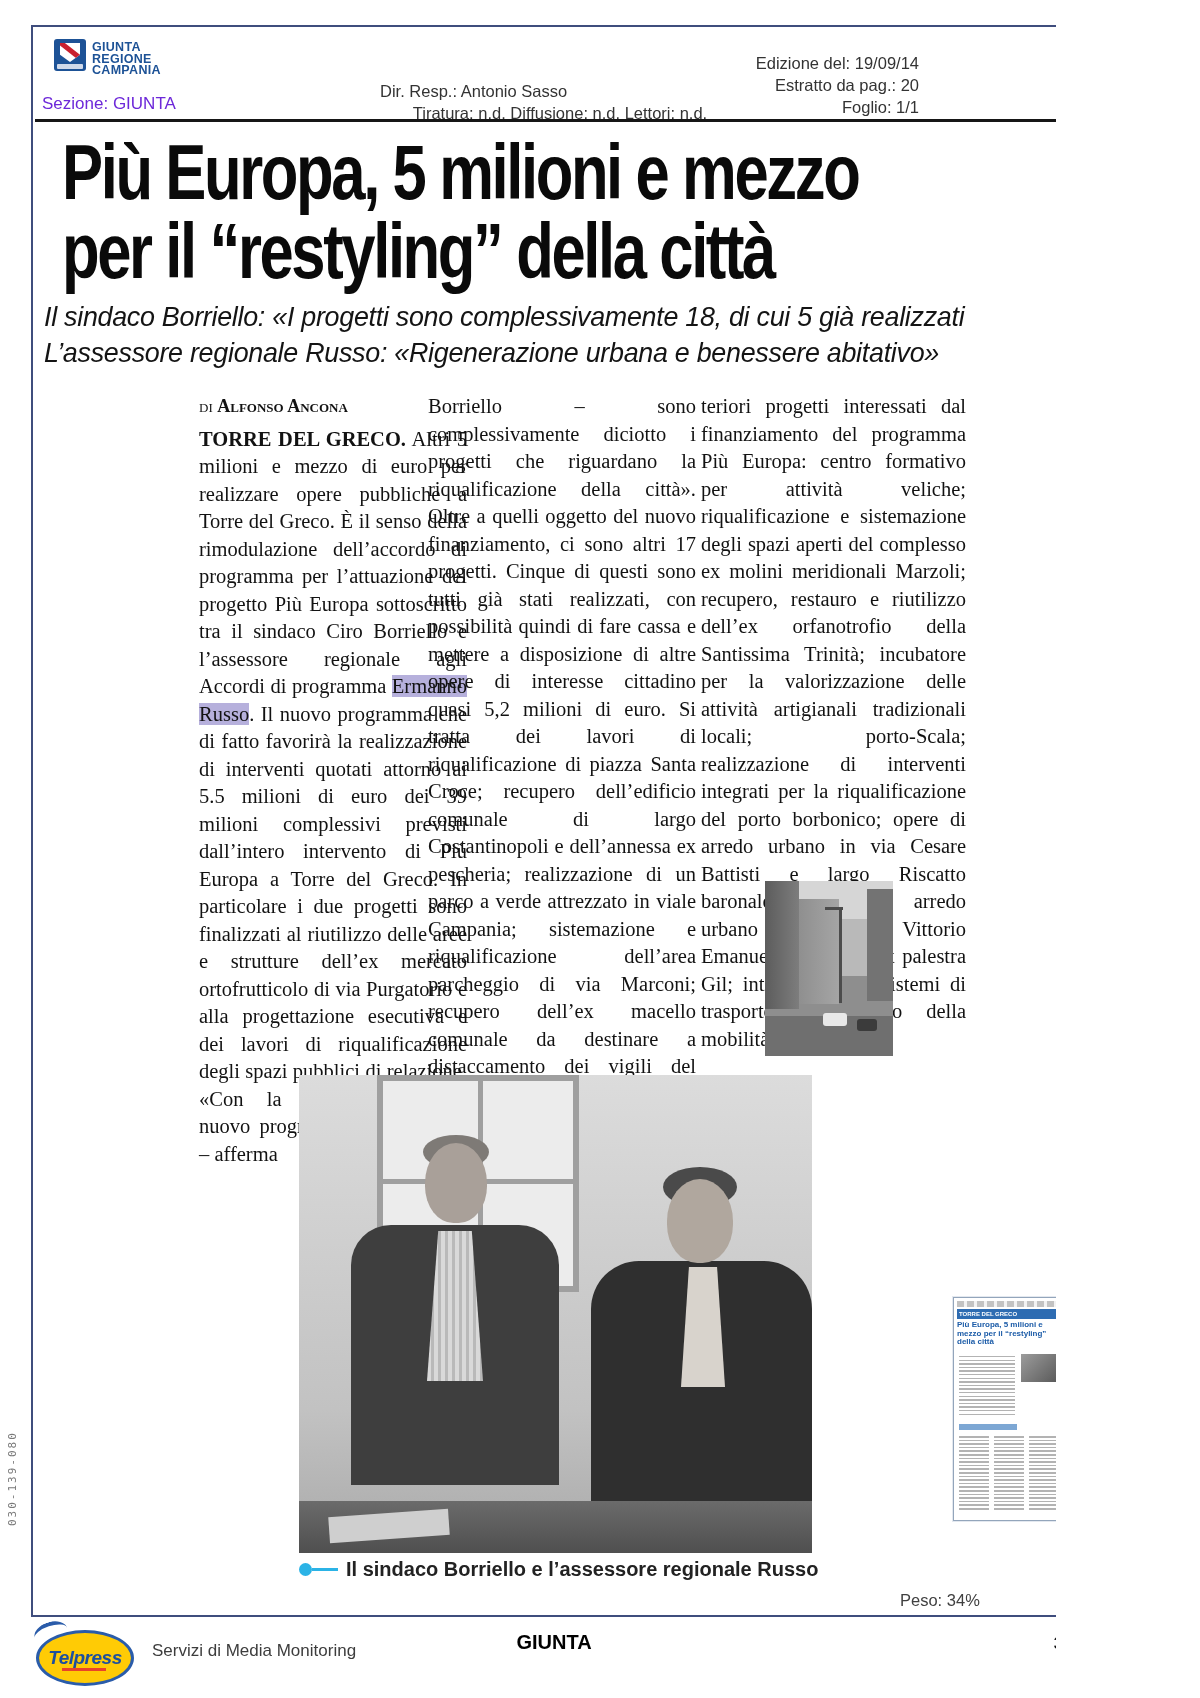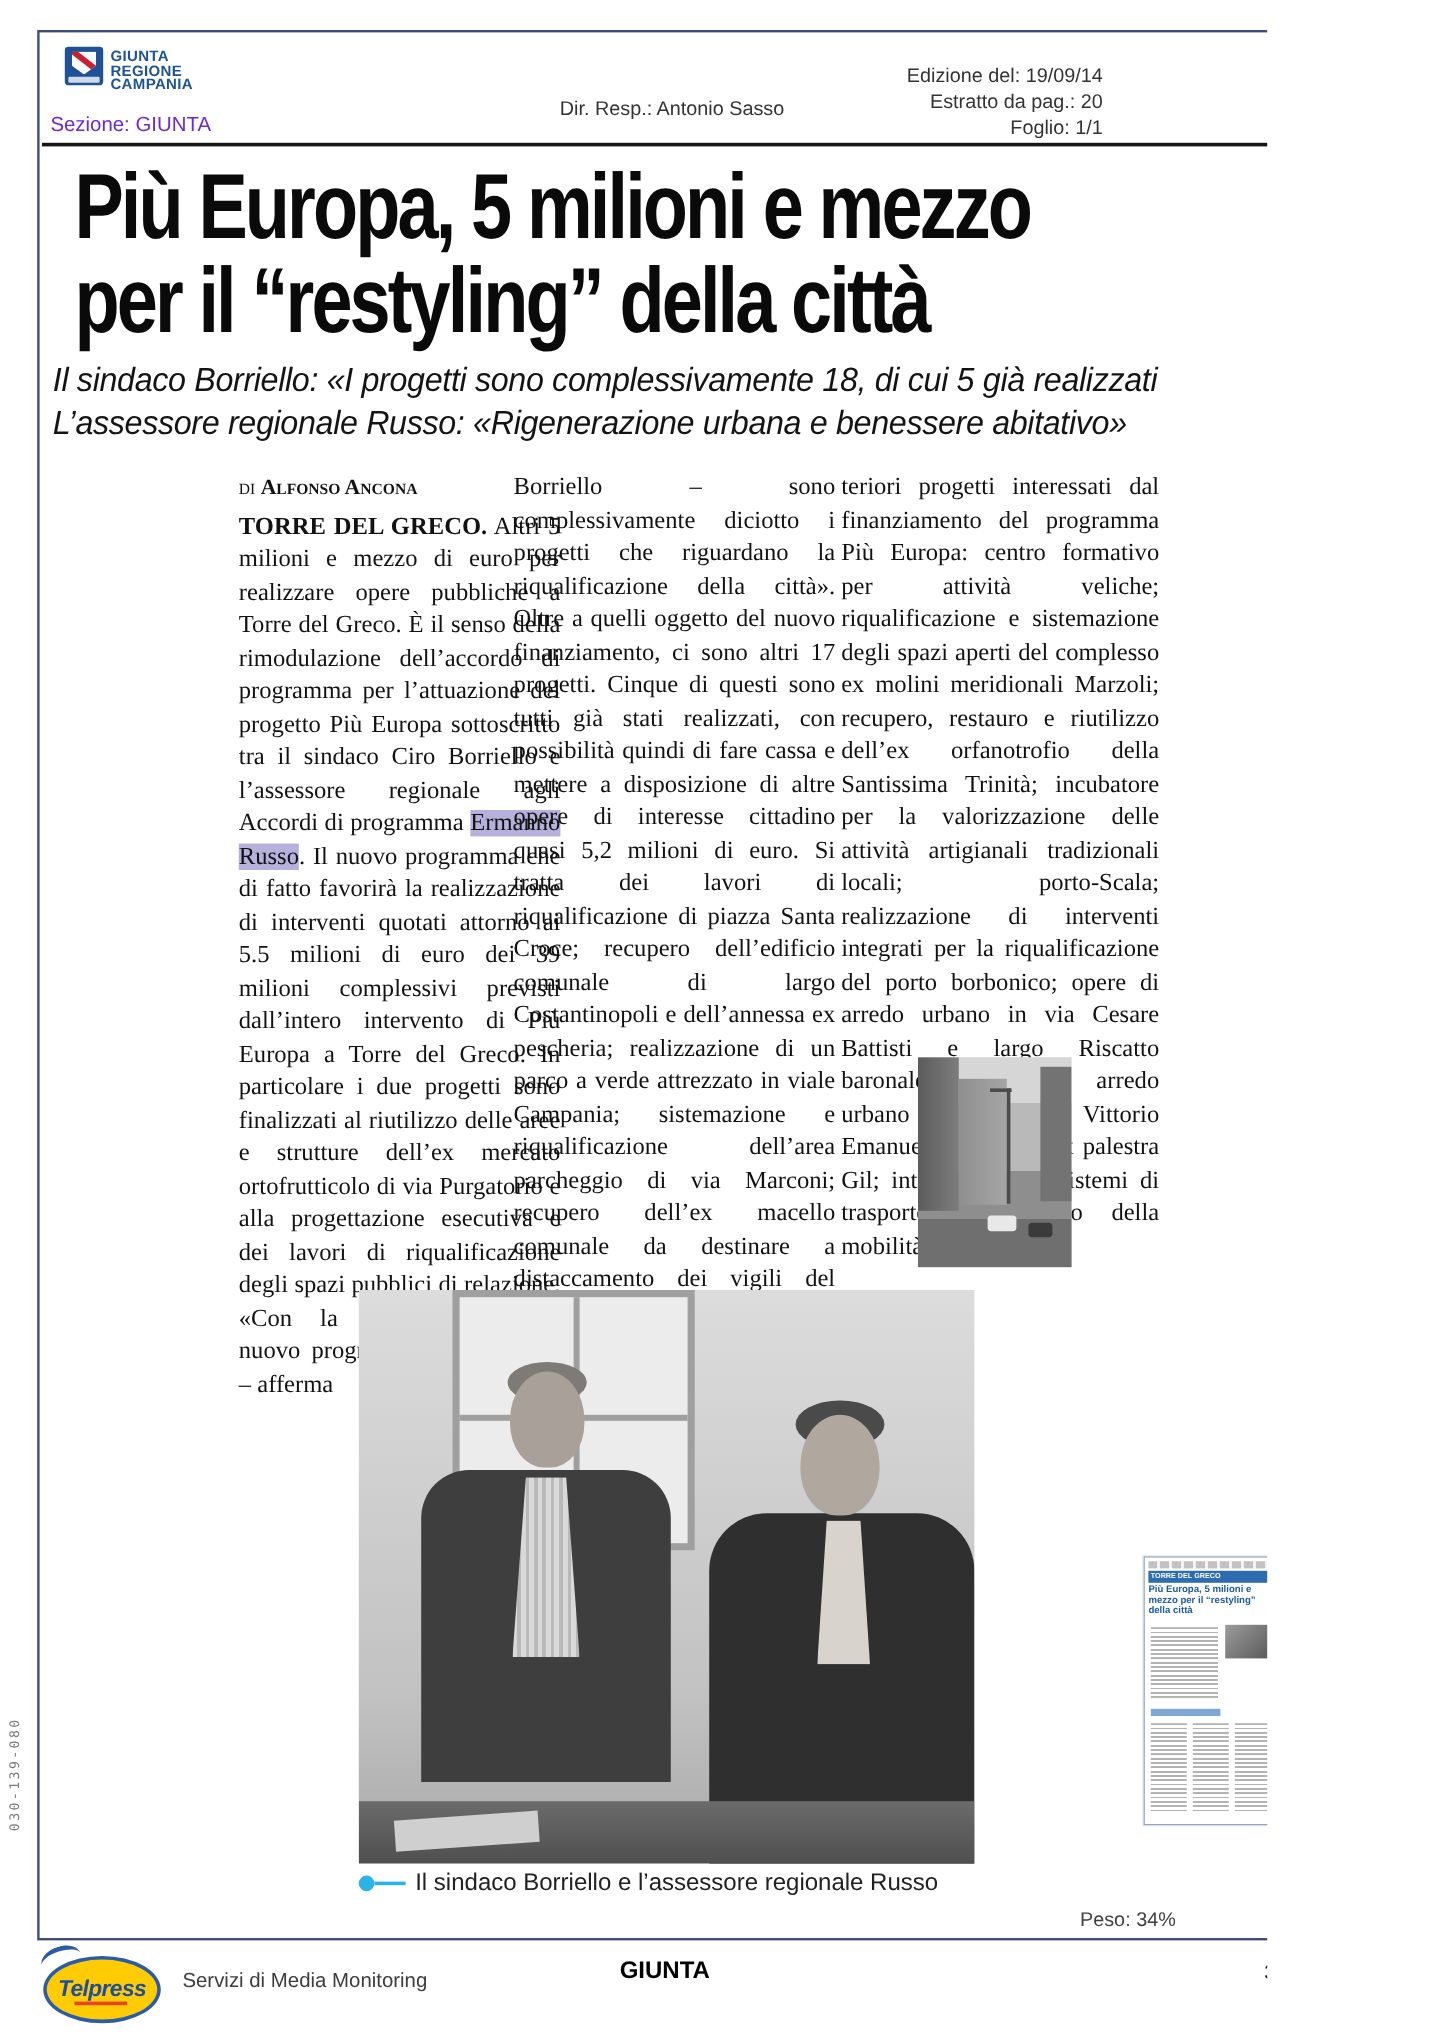--- a/index.html
+++ b/index.html
@@ -15,21 +15,21 @@
   .logo{position:absolute;left:54px;top:39px;width:32px;height:32px;background:#1d5296;border-radius:3px;}
   .logo .shield{position:absolute;left:6px;top:4px;width:20px;height:19px;background:#fff;
         clip-path:polygon(0 0,100% 0,100% 62%,50% 100%,0 62%);overflow:hidden;}
   .logo .stripe{position:absolute;left:-4px;top:7px;width:34px;height:5px;background:#c8202f;transform:rotate(38deg);}
   .logo .base{position:absolute;left:3px;bottom:2px;width:26px;height:5px;background:#cfd9ea;border-radius:1px;}
   .logo-text{position:absolute;left:92px;top:42px;font-size:12.5px;font-weight:bold;color:#1d5296;
              line-height:11.5px;letter-spacing:.3px;}
   .sezione{position:absolute;left:42px;top:94px;font-size:17px;color:#6d28d9;}
   .masthead{position:absolute;left:380px;top:31px;width:360px;text-align:center;
             font-family:"DejaVu Serif",serif;font-weight:bold;font-size:27px;letter-spacing:-.5px;color:#0c0c0c;}
-  .dir{position:absolute;left:380px;top:82px;width:360px;text-align:center;font-size:16.5px;color:#333;}
+  .dir{position:absolute;left:380px;top:82px;width:360px;text-align:left;font-size:16.5px;color:#333;}
   .tiratura{position:absolute;left:330px;top:104px;width:460px;text-align:center;font-size:16.5px;color:#333;}
   .pubinfo{position:absolute;right:137px;top:52px;text-align:right;font-size:16.5px;color:#333;line-height:22px;}
 
   
   .h1{position:absolute;left:62px;font-weight:bold;font-size:77px;letter-spacing:-3px;
       transform:scaleX(.80);transform-origin:0 0;white-space:nowrap;color:#0a0a0a;}
   .h1a{top:128px;} .h1b{top:207px;}
   .sub{position:absolute;left:44px;font-size:28px;font-style:italic;letter-spacing:-.3px;
        transform:scaleX(.96);transform-origin:0 0;white-space:nowrap;color:#141414;}
   .sub1{top:301px;} .sub2{top:337px;}
@@ -70,21 +70,21 @@
   .mp-hair2{position:absolute;left:364px;top:92px;width:74px;height:40px;border-radius:50%;background:#4a4a4a;}
   .mp-body2{position:absolute;left:292px;top:186px;width:221px;height:300px;border-radius:48px 48px 0 0;background:#2f2f2f;}
   .mp-shirt2{position:absolute;left:382px;top:192px;width:44px;height:120px;background:#d8d3cc;clip-path:polygon(18% 0,82% 0,100% 100%,0 100%);}
   .mp-desk{position:absolute;left:0;bottom:0;width:100%;height:52px;background:linear-gradient(#6b6b6b,#4f4f4f);}
   .mp-paper{position:absolute;left:30px;bottom:14px;width:120px;height:26px;background:#cfcfcf;transform:rotate(-4deg);}
 
   
   .caption{position:absolute;left:299px;top:1558px;display:flex;align-items:center;}
   .cap-dot{width:13px;height:13px;border-radius:50%;background:#2bb3e6;}
   .cap-dash{width:26px;height:3px;background:#2bb3e6;margin-right:8px;}
-  .cap-text{font-weight:normal;font-size:20px;color:#222;}
+  .cap-text{font-weight:bold;font-size:20px;color:#222;}
 
   
   .thumb{position:absolute;left:953px;top:1297px;width:112px;height:222px;background:#fff;
          border:1px solid #93a5bb;box-shadow:0 0 0 1px #e3e8ef;}
   .t-mast{height:6px;margin:3px 3px 2px;background:repeating-linear-gradient(90deg,#c2c2c2 0 7px,#f2f2f2 7px 10px);}
   .t-kick{height:10px;margin:0 3px;background:#2e6cb2;color:#fff;font-size:6px;font-weight:bold;line-height:10px;padding-left:2px;overflow:hidden;}
   .t-head{margin:2px 3px 1px;color:#1c5ca8;font-weight:bold;font-size:8px;line-height:8.5px;}
   .t-photo{position:absolute;right:5px;top:56px;width:40px;height:28px;background:linear-gradient(135deg,#9c9c9c,#565656);}
   .t-lines{position:absolute;background:repeating-linear-gradient(#b3b3b3 0 1.5px,transparent 1.5px 3.6px);}
   .t-sub{position:absolute;left:5px;top:126px;width:58px;height:6px;background:#7da7d4;}
@@ -123,20 +123,21 @@
       </div>
     <div class="base"></div>
   </div>
   <div class="logo-text">
     <div>GIUNTA</div>
     <div>REGIONE</div>
     <div>CAMPANIA</div>
   </div>
   <div class="sezione">Sezione: GIUNTA</div>
   <div class="dir">Dir. Resp.: Antonio Sasso</div>
+  <div class="tiratura">Tiratura:  n.d.  Diffusione:  n.d.  Lettori:  n.d.</div>
   <div class="pubinfo">
     <div>Edizione del: 19/09/14</div>
     <div>Estratto da pag.: 20</div>
     <div>Foglio: 1/1</div>
   </div>
 
   <div class="h1 h1a">Più Europa, 5 milioni e mezzo</div>
   <div class="h1 h1b">per il “restyling” della città</div>
   <div class="sub sub1">Il sindaco Borriello: «I progetti sono complessivamente 18, di cui 5 già realizzati</div>
   <div class="sub sub2">L’assessore regionale Russo: «Rigenerazione urbana e benessere abitativo»</div>

